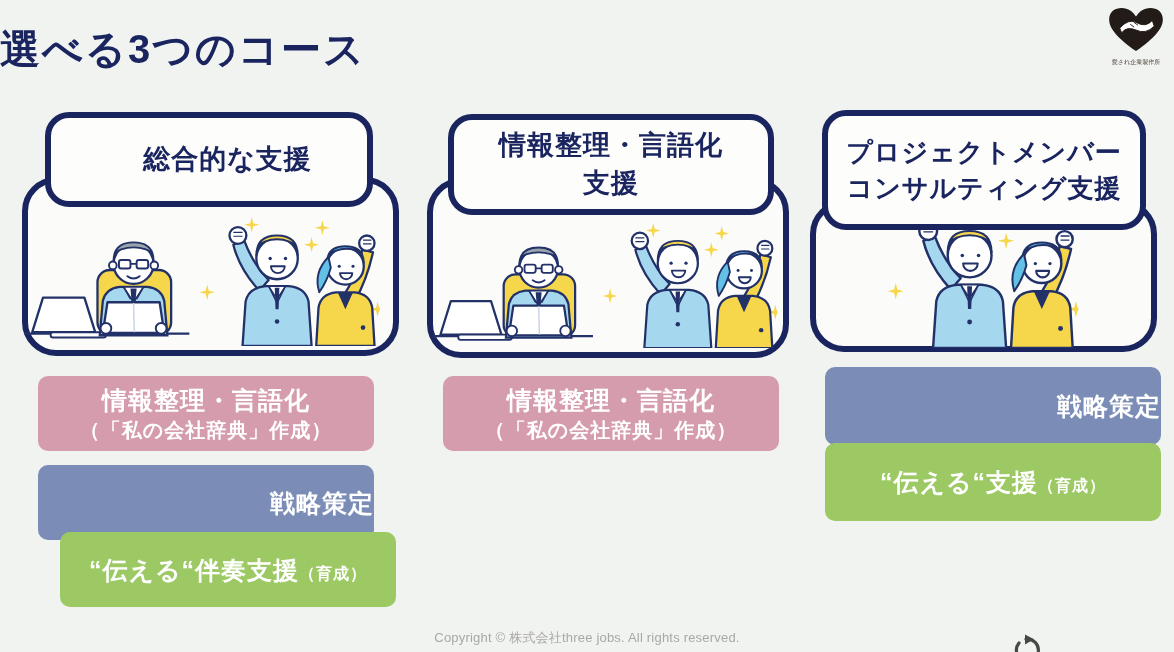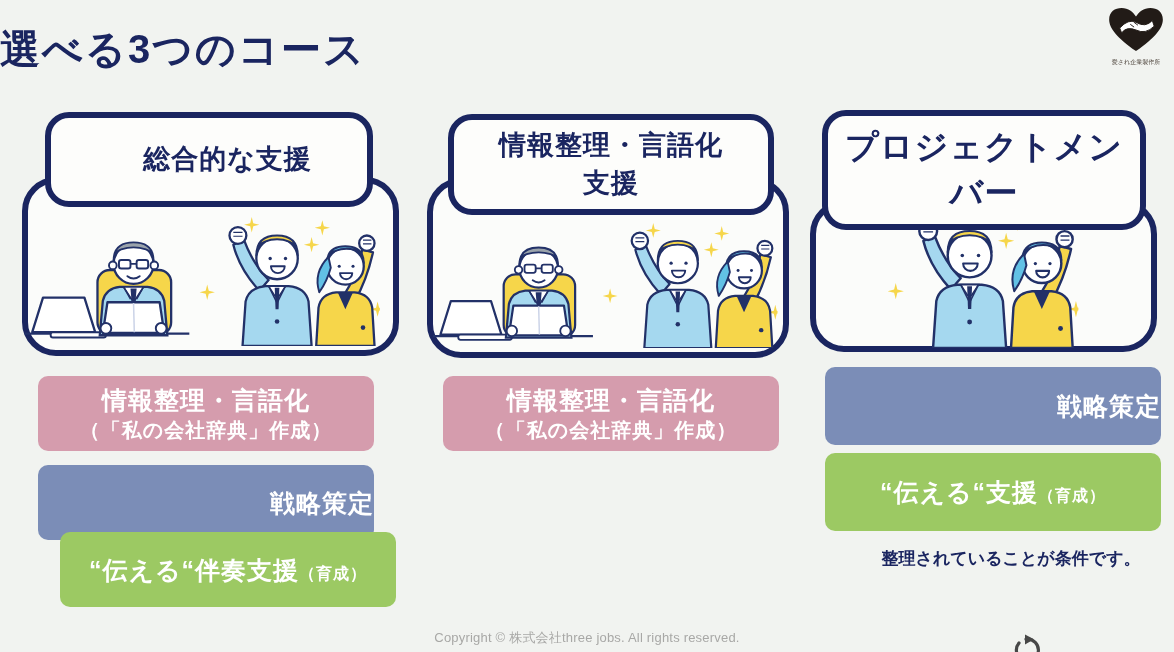--- a/index.html
+++ b/index.html
@@ -162,35 +162,35 @@
 <svg class="illus" style="left:432px; top:220px; width:348px; height:128px;" viewBox="0 0 465 172" preserveAspectRatio="xMidYMax meet">
   <use href="#desk-man" x="0" y="15" width="215" height="155"></use>
   <use href="#cheer-pair" x="228" y="2" width="235" height="170"></use>
 </svg>
 <div class="box pink" style="left:443px; top:376px; width:336px; height:75px;">
   <div class="main">情報整理・言語化</div>
   <div class="sub">（「私の会社辞典」作成）</div>
 </div>
 
 <div class="card" style="left:810px; top:200px; width:347px; height:152px;"></div>
-<div class="card-header" style="left:822px; top:110px; width:324px; height:120px; font-size:33px;">
+<div class="card-header" style="left:822px; top:110px; width:324px; height:120px; font-size:26px;">
   <span>プロジェクトメンバー</span>
+  <span>コンサルティング支援</span>
 </div>
 <svg class="illus" style="left:858px; top:210px; width:250px; height:138px;" viewBox="0 0 235 170" preserveAspectRatio="xMidYMax meet">
   <use href="#cheer-pair" x="0" y="0" width="235" height="170"></use>
 </svg>
 <div class="box blue" style="left:825px; top:367px; width:336px; height:78px;">
   <div class="main">戦略策定</div>
 </div>
-<div class="box green" style="left:825px; top:453px; width:336px; height:78px;">
+<div class="box green" style="left:825px; top:443px; width:336px; height:78px;">
   <div class="main">
     <span>“伝える“支援</span><span class="suffix">（育成）</span>
   </div>
 </div>
 <div class="footnote">
-  <div class="line2">整理されていることが条件です。</div>
 </div>
 
 <div class="copyright">Copyright © 株式会社three jobs. All rights reserved.</div>
 <svg class="refresh" viewBox="0 0 32 32">
   <path d="M9 9 A11 11 0 1 0 16 5.2" fill="none" stroke="#474747" stroke-width="3.2" stroke-linecap="round"></path>
   <polygon points="15,0.5 24,5.2 15,10.5" fill="#474747"></polygon>
 </svg>
 
 </body></html>

